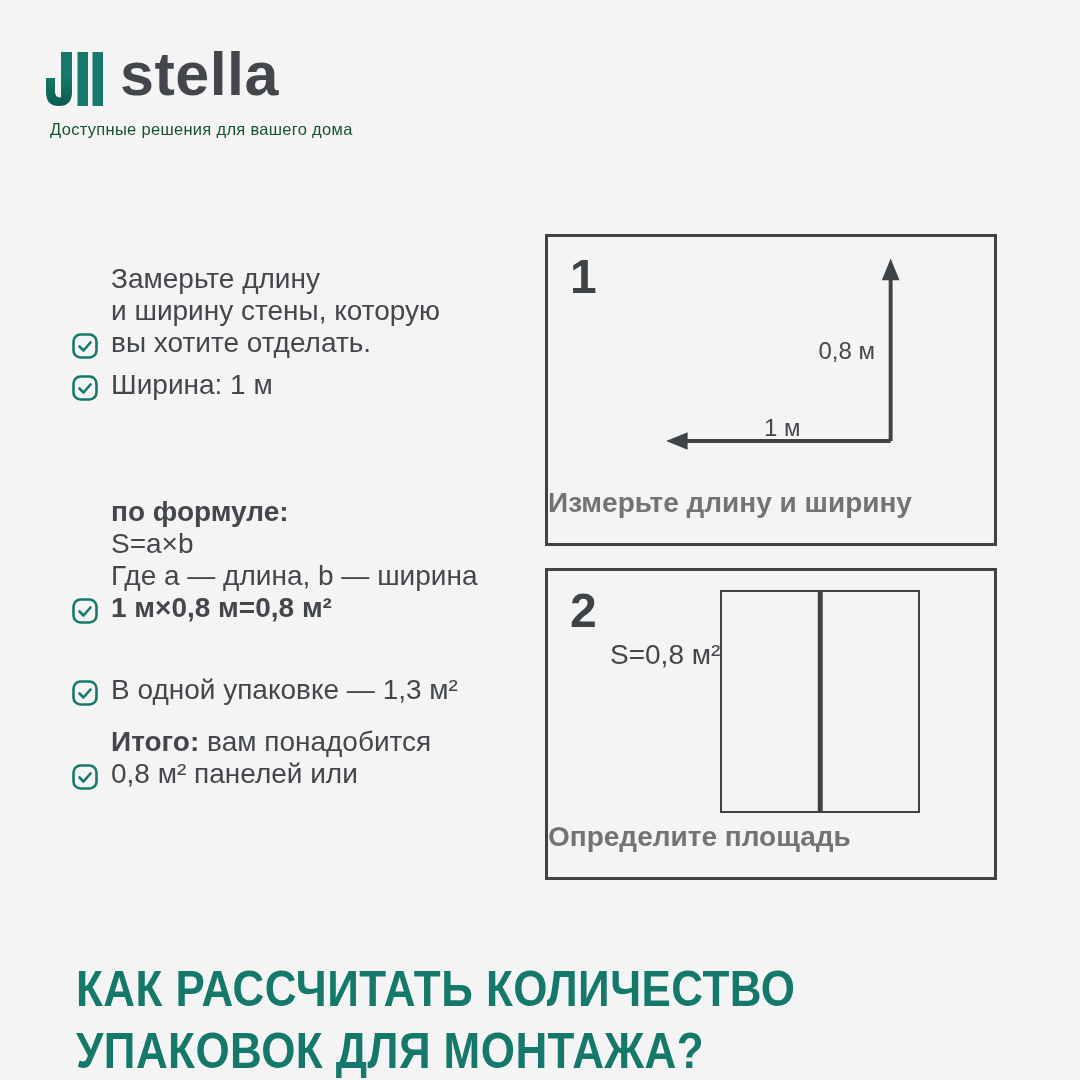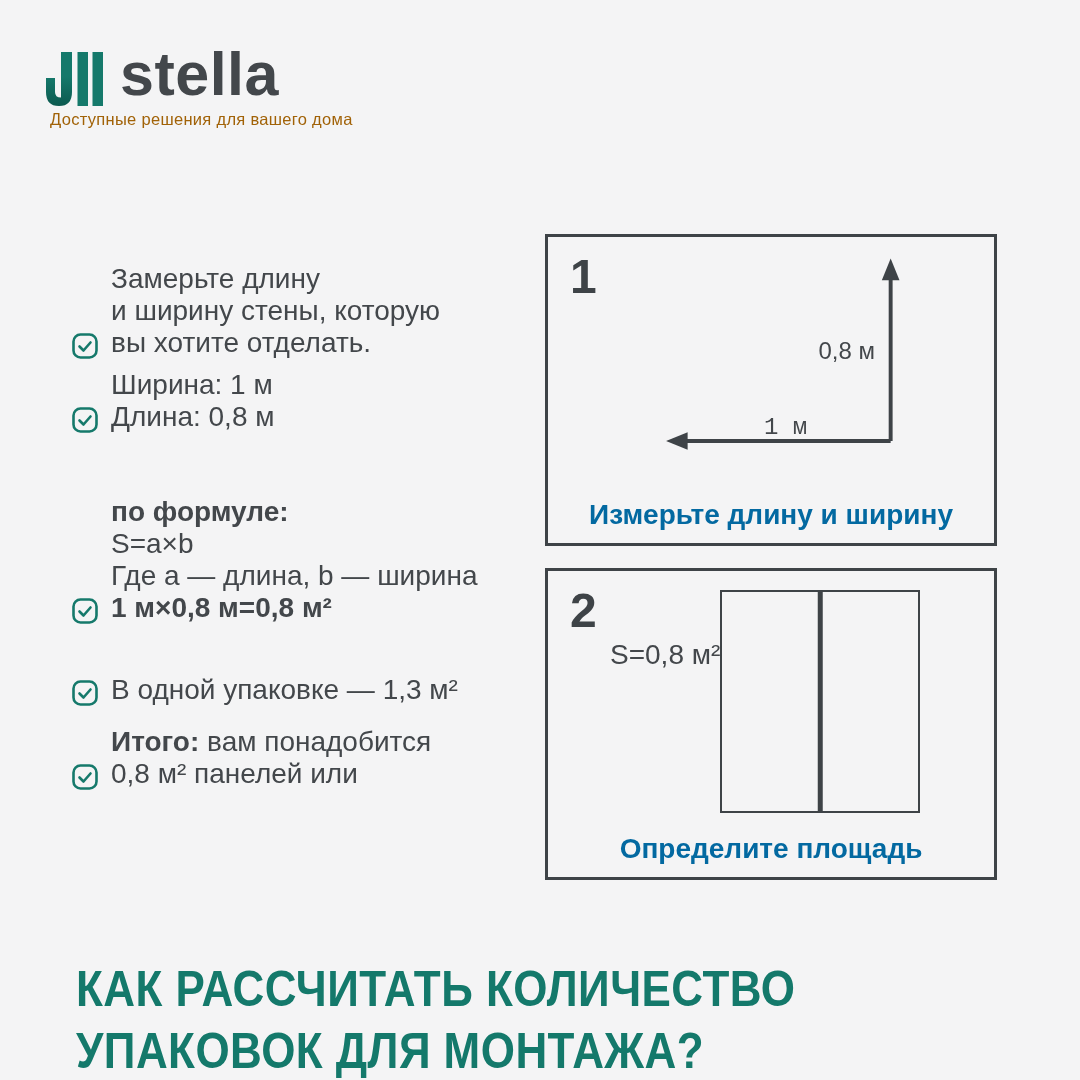--- a/index.html
+++ b/index.html
@@ -9,37 +9,37 @@
     font-family:"Liberation Sans","DejaVu Sans",sans-serif;
   }
   
   .brand{position:absolute;left:46px;top:52px;}
   .logo-row{display:flex;align-items:flex-start;gap:17px;}
   .logo-icon{width:57px;height:54px;flex-shrink:0;}
   .wordmark{
     font-size:61px;font-weight:700;letter-spacing:0.5px;color:#43474b;
     line-height:54px;margin-top:-5px;
   }
-  .tagline{margin-top:4px;margin-left:4px;font-size:16.5px;color:#a16207;letter-spacing:0.3px;}
+  .tagline{margin-top:14px;margin-left:4px;font-size:16.5px;color:#14532d;letter-spacing:0.3px;}
   
   .check-item{position:absolute;left:72px;width:450px;display:flex;gap:13px;align-items:flex-end;}
   .check-item .cbx{width:26px;height:26px;flex-shrink:0;margin-top:1px;}
   .check-text{font-size:28px;line-height:32px;color:#43474b;}
   .b{font-weight:700;}
   
   .panel{
     position:absolute;left:545px;width:452px;height:312px;
     border:3px solid #3e4347;box-sizing:border-box;background:transparent;
   }
   .panel-number{position:absolute;left:22px;top:16px;font-size:48px;font-weight:700;color:#3e4347;line-height:1;}
-  .panel-caption{position:absolute;left:0;right:0;bottom:12px;text-align:center;font-size:28px;font-weight:700;color:#0369a1;}
+  .panel-caption{position:absolute;left:0;right:0;bottom:24px;font-size:28px;font-weight:700;color:#737373;}
   .arrows-svg{position:absolute;left:0;top:0;width:100%;height:100%;}
   .dim-label{position:absolute;font-size:24px;color:#43474b;white-space:nowrap;}
   .label-width{top:100px;right:119px;}
-  .label-length{top:177px;left:216px;font-family:Liberation Mono, monospace;}
+  .label-length{top:177px;left:216px;}
   .area-label{position:absolute;left:62px;top:68px;font-size:28px;color:#43474b;white-space:nowrap;}
   .area-rect{
     position:absolute;left:172px;top:19px;width:200px;height:223px;
     border:2.5px solid #3e4347;box-sizing:border-box;
   }
   .area-divider{position:absolute;top:0;bottom:0;left:50%;width:4.5px;transform:translateX(-50%);background:#3e4347;}
   
   .headline{
     position:absolute;left:76px;top:958px;margin:0;
     font-size:50px;line-height:62px;font-weight:700;color:#14796b;
@@ -84,21 +84,20 @@
       </div>
     </div>
 
     <div class="check-item" style="top:369px;">
       <svg class="cbx" viewBox="0 0 26 26" aria-hidden="true">
         <rect x="1.5" y="1.5" width="23" height="23" rx="7" fill="none" stroke="#15796b" stroke-width="2.6"></rect>
         <path d="M7.5 13.5 L11.5 17.5 L18.5 9.5" fill="none" stroke="#15796b" stroke-width="2.6" stroke-linecap="round" stroke-linejoin="round"></path>
       </svg>
       <div class="check-text">
         <div>Ширина: 1 м</div>
-        <div>Длина: 0,8 м</div>
       </div>
     </div>
 
     <div class="check-item" style="top:496px;">
       <svg class="cbx" viewBox="0 0 26 26" aria-hidden="true">
         <rect x="1.5" y="1.5" width="23" height="23" rx="7" fill="none" stroke="#15796b" stroke-width="2.6"></rect>
         <path d="M7.5 13.5 L11.5 17.5 L18.5 9.5" fill="none" stroke="#15796b" stroke-width="2.6" stroke-linecap="round" stroke-linejoin="round"></path>
       </svg>
       <div class="check-text">
         <div class="b">по формуле:</div>

